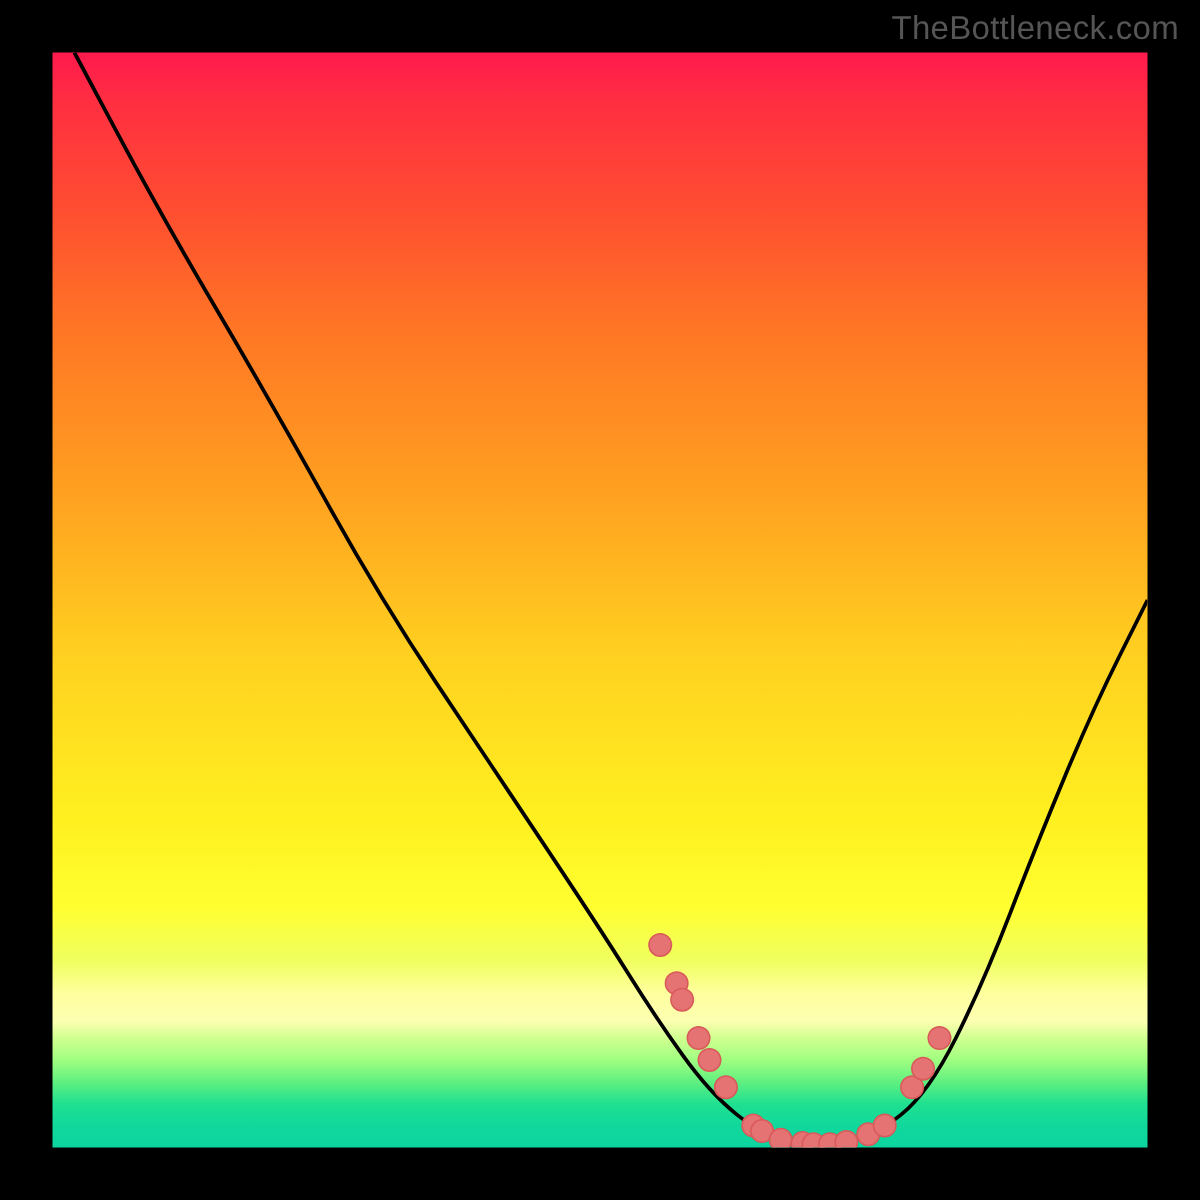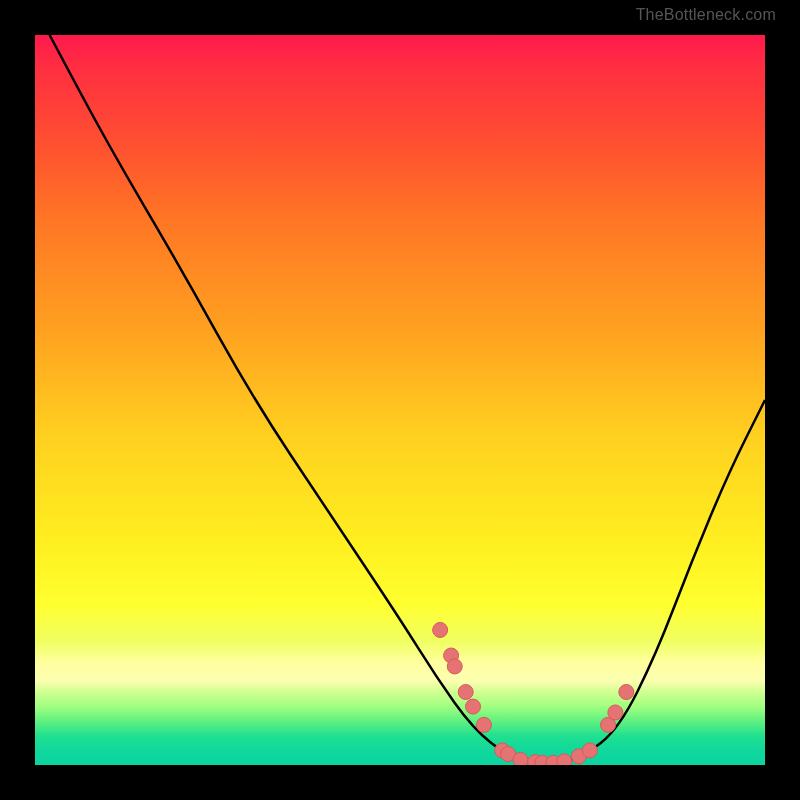--- a/index.html
+++ b/index.html
@@ -7,23 +7,23 @@
     width: 800px;
     height: 800px;
     background: #000;
     position: relative;
     font-family: Arial, sans-serif;
     overflow: hidden;
   }
   .watermark {
     position: absolute;
     top: 6px;
-    right: 24px;
+    right: 14px;
     color: #555;
-    font-size: 16px;
+    font-size: 22px;
     font-weight: 500;
     z-index: 10;
     letter-spacing: 0.2px;
   }
   .plot-area {
     position: absolute;
     left: 35px;
     top: 35px;
     width: 730px;
     height: 730px;

